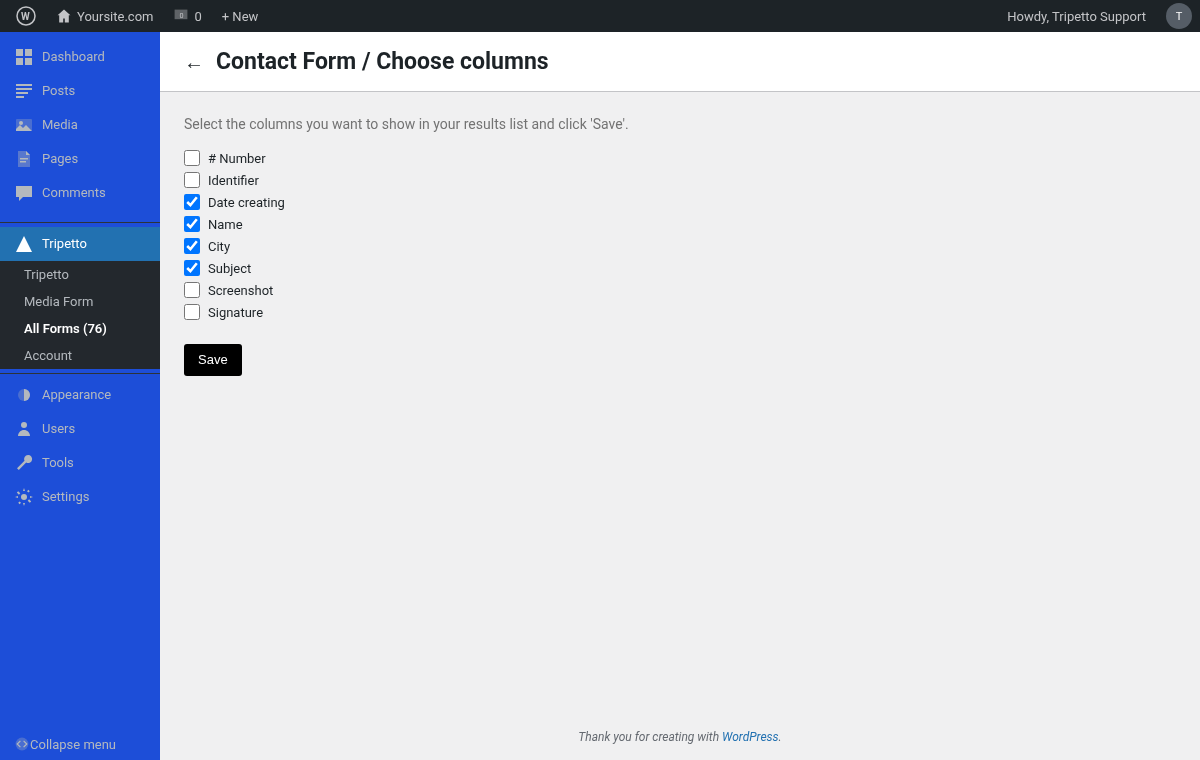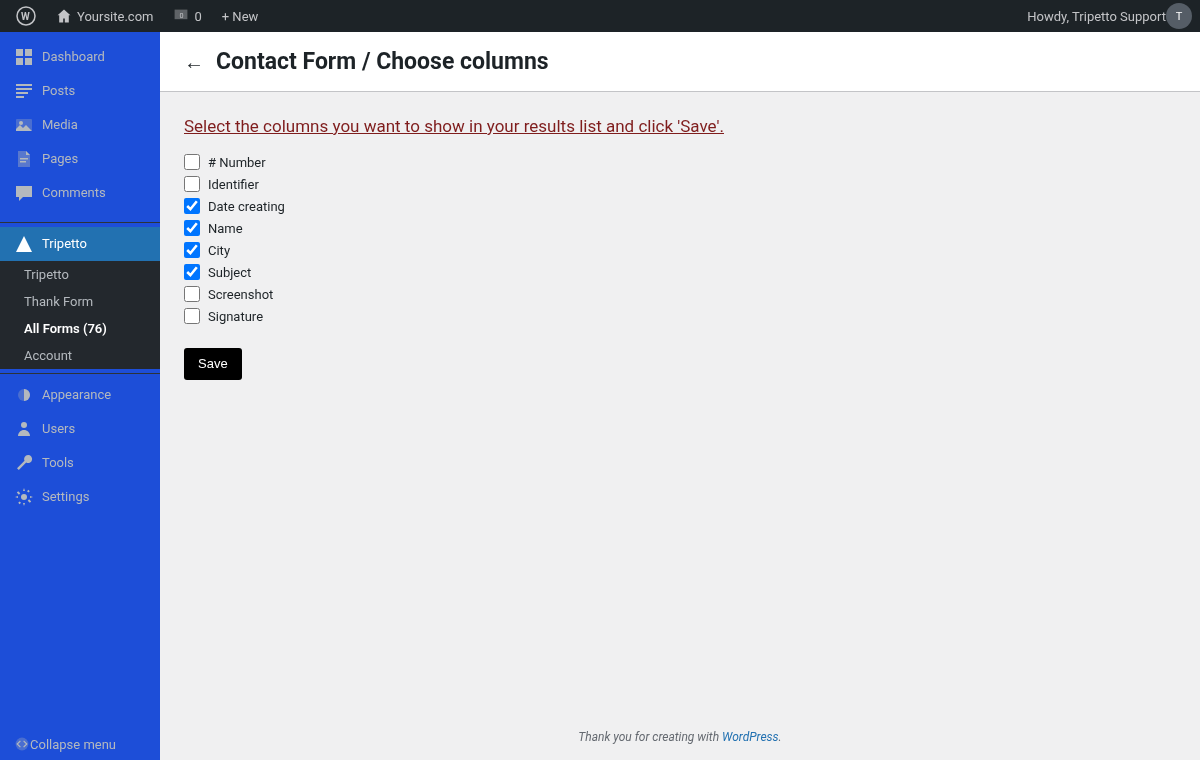--- a/index.html
+++ b/index.html
@@ -11,21 +11,21 @@
       color: #fff;
       height: 32px;
       display: flex;
       align-items: center;
       padding: 0 8px;
       flex-shrink: 0;
       z-index: 100;
     }
     .adminbar-left { display: flex; align-items: center; gap: 4px; flex: 1; }
     .adminbar-item { display: flex; align-items: center; gap: 5px; color: #c3c4c7; padding: 0 8px; height: 32px; cursor: pointer; font-size: 13px; }
-    .adminbar-right { color: #c3c4c7; font-size: 13px; display: flex; align-items: center; gap: 0; text-align: center; }
+    .adminbar-right { color: #c3c4c7; font-size: 13px; display: flex; align-items: center; gap: 20px; text-align: center; }
     .wp-logo { width: 20px; height: 20px; }
 
     
     #main-layout { display: flex; flex: 1; overflow: hidden; }
 
     
     #sidebar {
       width: 160px;
       background: #1d4ed8;
       color: #b4b9be;
@@ -79,21 +79,21 @@
       color: #1d2327;
       font-size: 20px;
       cursor: pointer;
       text-decoration: none;
       line-height: 1;
     }
     .page-title { font-size: 23px; font-weight: 700; color: #1d2327; }
 
     
     .page-content { padding: 24px; flex: 1; overflow-y: auto; }
-    .description { color: #7f1d1d; margin-bottom: 18px; font-size: 17px; text-decoration: underline; }
+    .description { color: #737373; margin-bottom: 18px; font-size: 14px; }
 
     
     .checkbox-list { display: flex; flex-direction: column; gap: 6px; margin-bottom: 24px; }
     .checkbox-item { display: flex; align-items: center; gap: 8px; font-size: 13px; color: #1d2327; }
     .checkbox-item input[type="checkbox"] { width: 16px; height: 16px; cursor: pointer; }
 
     
     .save-btn {
       background: #000000;
       color: #fff;
@@ -235,21 +235,21 @@
           </svg>
       </span>
       <span>Tripetto</span>
     </div>
 
     <div class="tripetto-submenu">
       <div class="submenu-item">
         <span>Tripetto</span>
       </div>
       <div class="submenu-item">
-        <span>Thank Form</span>
+        <span>Media Form</span>
       </div>
       <div class="submenu-item active">
         <span>All Forms (76)</span>
       </div>
       <div class="submenu-item">
         <span>Account</span>
       </div>
     </div>
 
     <hr class="sidebar-divider">

